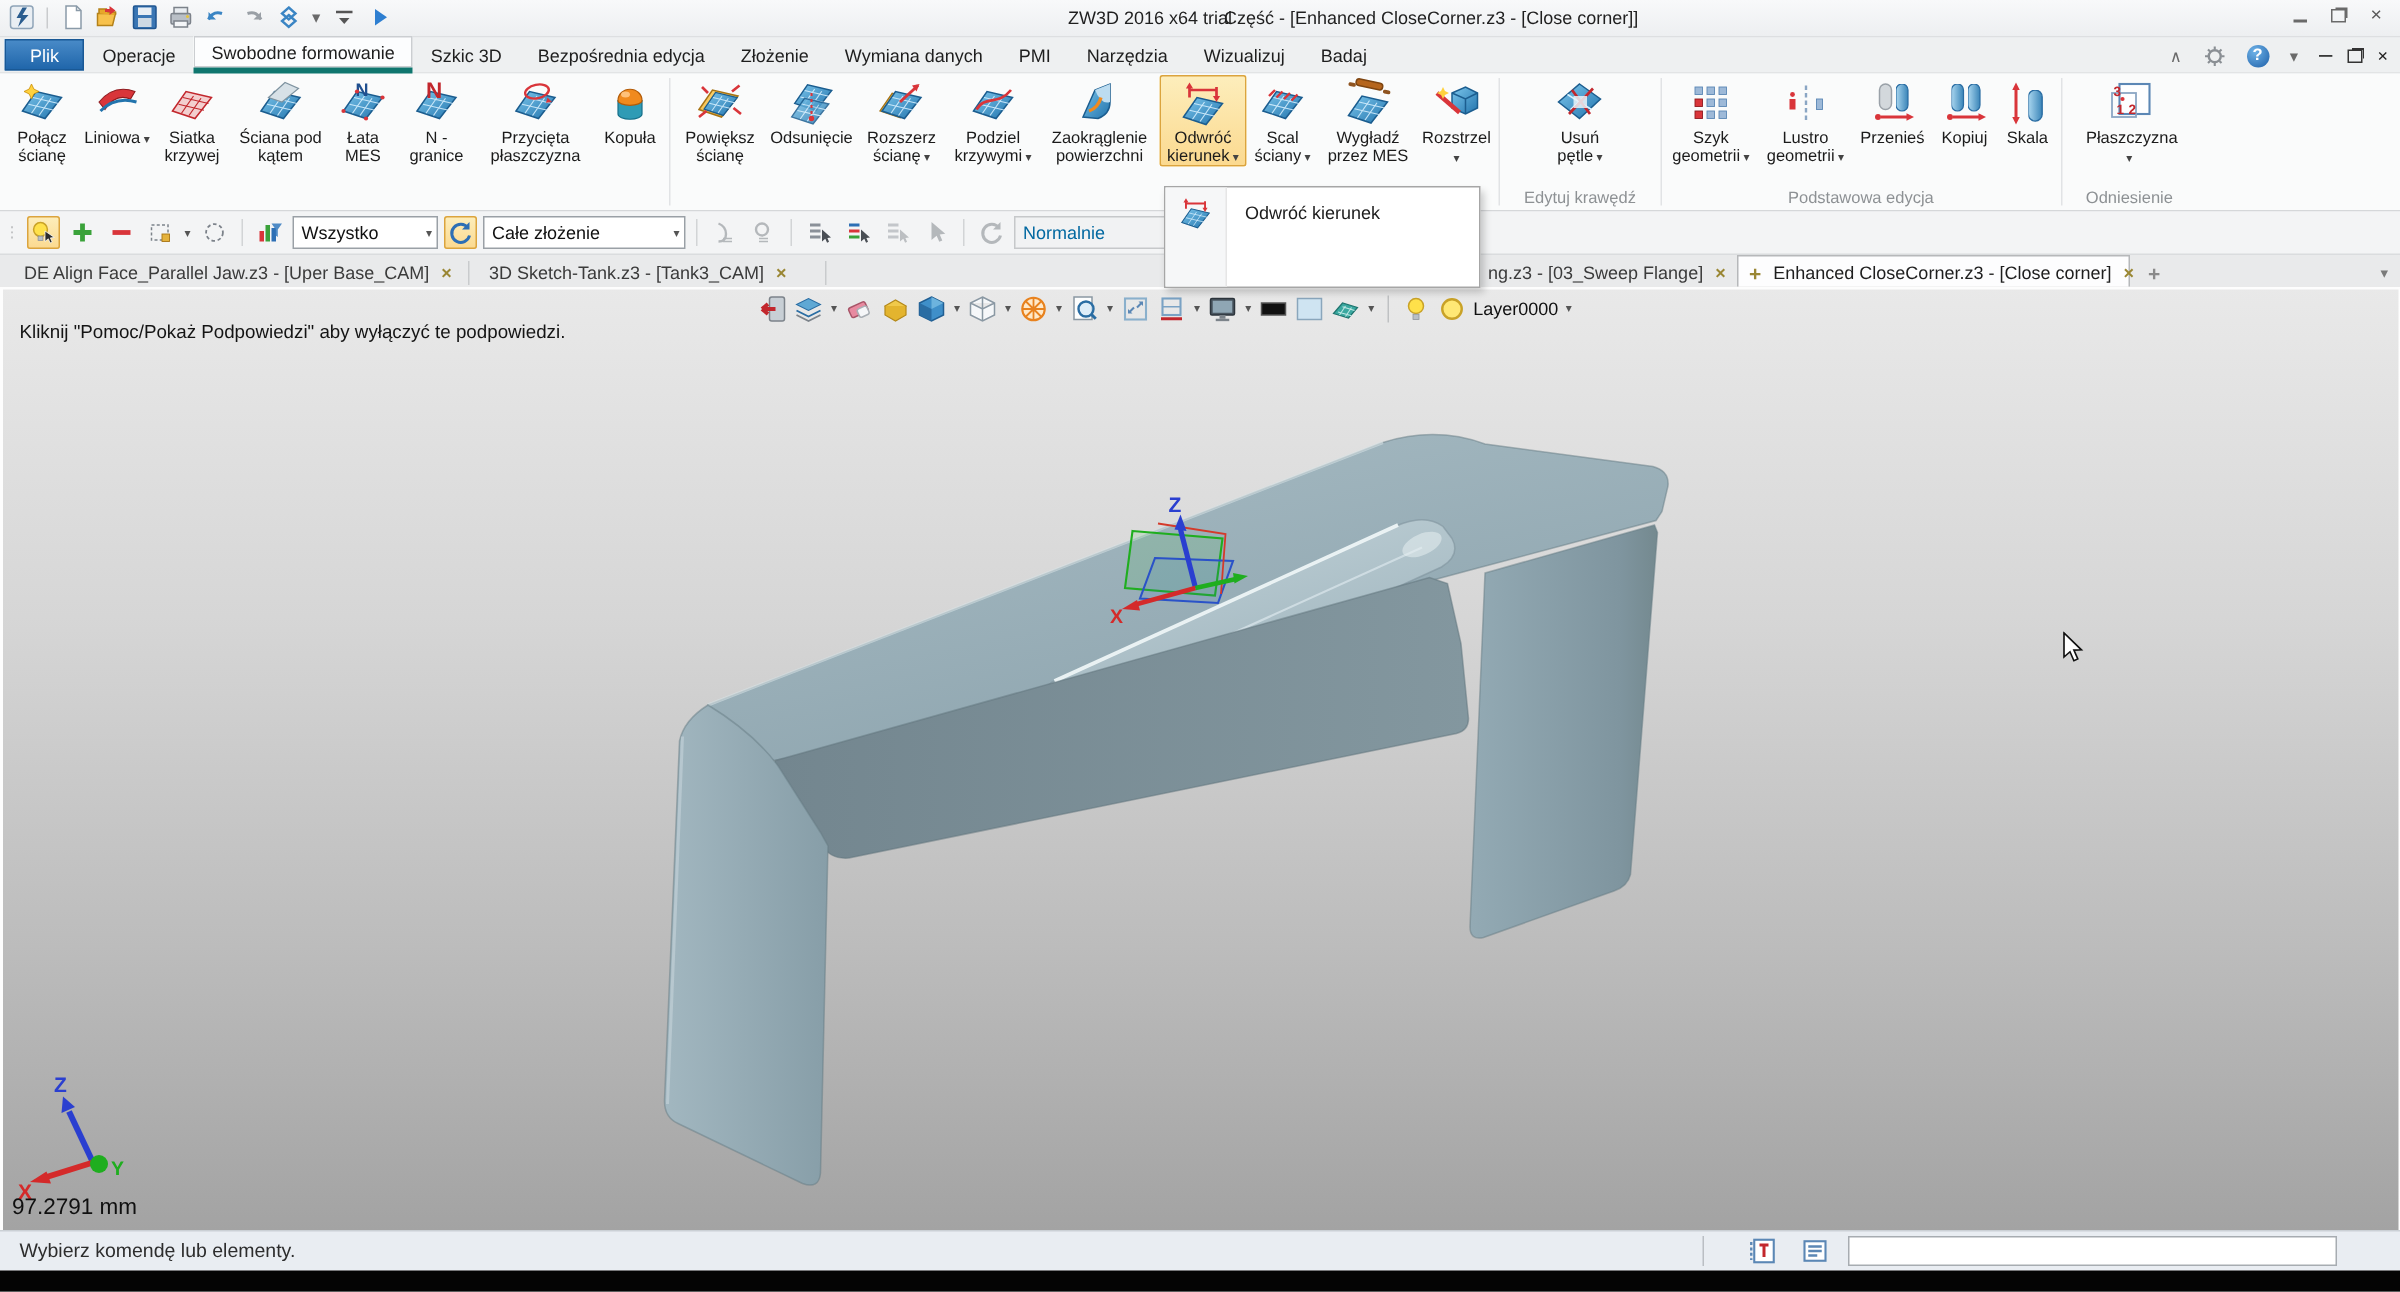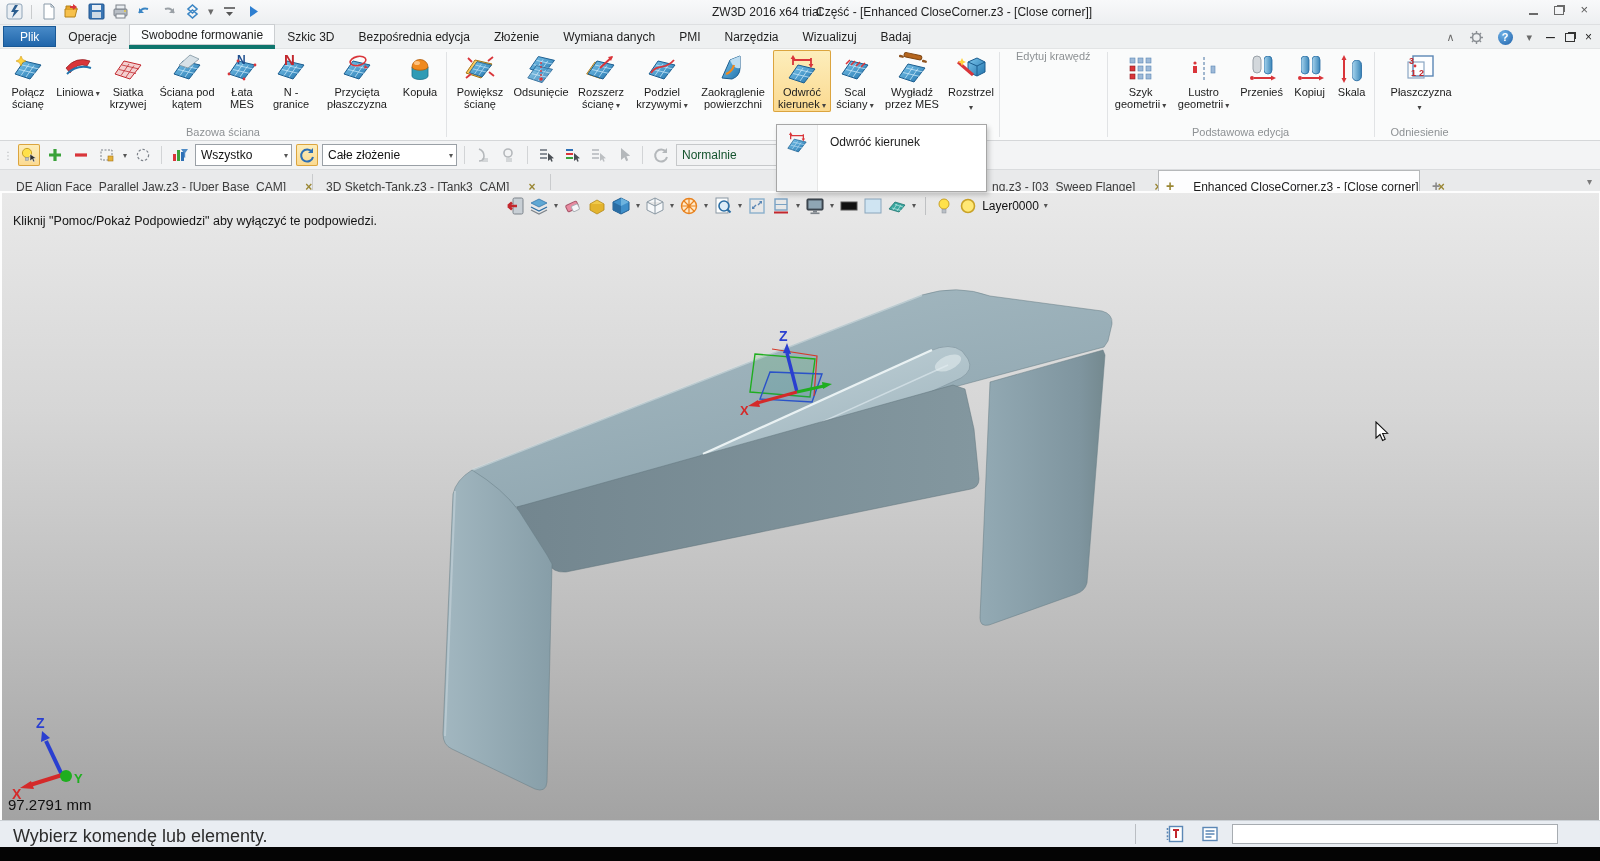--- a/index.html
+++ b/index.html
@@ -36,27 +36,27 @@
   .lbl{font-size:11px;line-height:12px;text-align:center;color:#1b1b1b}
   .has-dd .lbl::after{content:" ▾";font-size:8px;color:#444}
   .rbtn.hl{background:linear-gradient(#fdeebc,#fbd98f);box-shadow:inset 0 0 0 1px #dba43e}
   
   .selbar{position:relative;height:28px;background:#f3f4f5;border-bottom:1px solid #dadcde;display:flex;align-items:center;gap:4px;padding-left:3px}
   .sicon{width:22px;height:22px;display:flex;align-items:center;justify-content:center;border-radius:2px}
   .sicon svg{width:18px;height:18px}
   .hlbox{background:linear-gradient(#fdeebc,#fbd98f);box-shadow:inset 0 0 0 1px #dba43e}
   .combo{height:20px;background:#fff;border:1px solid #9aa0a6;font-size:12px;color:#111;display:flex;align-items:center;padding:0 16px 0 5px;position:relative;white-space:nowrap}
   .combo::after{content:"▾";position:absolute;right:3px;font-size:8px;color:#555}
-  .combo.disabled{background:#f1f2f3;color:#14532d;border-color:#c6c8ca}
+  .combo.disabled{background:#f1f2f3;color:#0369a1;border-color:#c6c8ca}
   .sepv{width:1px;height:18px;background:#d2d4d6;margin:0 3px}
   .grayed{opacity:.45}
   .handle{color:#b7b9bb;font-size:10px;letter-spacing:-1px;margin-right:2px}
   
   .tabbar{position:relative;height:25px;background:#e9eaeb;border-bottom:1px solid #c9cbcd}
-  .dtab{position:absolute;top:0;height:24px;display:flex;align-items:flex-end;font-size:12px;color:#3b3b3b;padding:0 8px;gap:19px;white-space:nowrap}
+  .dtab{position:absolute;top:0;height:24px;display:flex;align-items:center;font-size:12px;color:#3b3b3b;padding:0 8px;gap:8px;white-space:nowrap}
   .dtab .x{color:#9a8734;font-size:12px;font-weight:bold}
   .dtab .plus{color:#9a8734;font-size:14px;font-weight:bold}
   .dtab.active{background:#fdfdfe;box-shadow:inset 0 0 0 1px #b6b8ba;border-bottom:1px solid #fdfdfe;color:#1e1e1e}
   .tsep{position:absolute;top:4px;width:1px;height:16px;background:#c9cbcd}
   .toverflow{position:absolute;right:8px;top:6px;color:#7a7a7a;font-size:10px}
   
   .viewport{position:absolute;left:0;top:191px;width:1600px;height:629px;
             background:linear-gradient(#e9e9e9 0%,#d6d6d6 35%,#bcbcbc 70%,#a3a3a3 100%);
             box-shadow:inset 2px 2px 0 #fdfdfd, inset -1px 0 0 #fdfdfd;}
   .hint{position:absolute;left:13px;top:22px;font-size:12.5px;color:#141414;line-height:16px}
@@ -69,21 +69,21 @@
   .cursorw{position:absolute;left:1374px;top:230px}
   
   .ctxmenu{position:absolute;left:776px;top:124px;width:209px;height:66px;background:#fff;
            border:1px solid #a6a6a6;box-shadow:2px 3px 5px rgba(0,0,0,.2);z-index:60}
   .gutter{position:absolute;left:0;top:0;bottom:0;width:40px;background:#f6f7f8;border-right:1px solid #e6e6e6}
   .mitem{position:absolute;left:0;width:100%;height:32px;display:flex;align-items:center}
   .micon{margin-left:8px;width:24px;height:24px;position:relative;z-index:2}
   .mlabel{margin-left:21px;font-size:12px;color:#1c1c1c}
   
   .statusbar{position:absolute;left:0;top:820px;width:1600px;height:26px;background:#e9edf2;border-top:1px solid #cbd0d5}
-  .smsg{position:absolute;left:13px;top:5px;font-size:18px;color:#2d2d2d}
+  .smsg{position:absolute;left:13px;top:5px;font-size:13px;color:#2d2d2d}
   .ssep{position:absolute;left:1135px;top:3px;width:1px;height:20px;background:#babec3}
   .sbicon{position:absolute;top:4px;width:18px;height:18px}
   .sinput{position:absolute;left:1232px;top:3px;width:324px;height:18px;background:#fff;border:1px solid #a7acb1}
   .bottomstrip{position:absolute;left:0;top:847px;width:1600px;height:14px;background:#040404}
 </style>
 </head>
 <body>
 
 <svg width="0" height="0" style="position:absolute">
   <defs>
@@ -261,21 +261,20 @@
         </div>
         <div class="rbtn">
           <svg class="ricon" viewBox="0 0 34 34">
               <path d="M9,15 v9 a8,3.5 0 0 0 16,0 v-9z" fill="#2f9bb5" stroke="#16708a" stroke-width=".8"></path>
               <path d="M9,15 a8,7.5 0 0 1 16,0 a8,3.2 0 0 1 -16,0z" fill="#f08a1e" stroke="#b35c08" stroke-width=".8"></path>
               <ellipse cx="14" cy="11" rx="3" ry="2" fill="#ffc685" opacity=".9"></ellipse>
             </svg>
           <span class="lbl" style="width:44px">Kopuła</span>
         </div>
       </div>
-      <div class="glabel">Bazowa ściana</div>
     </div>
     <div class="gsep"></div>
 
     <div class="rgroup">
       <div class="rbtns">
         <div class="rbtn">
           <svg class="ricon" viewBox="0 0 34 34">
               <use href="#surfy"></use>
               <use href="#surf" transform="translate(3,2) scale(.85)"></use>
               <path d="M3,26 l5,-4 M31,24 l-5,-4 M5,6 l4,4 M30,5 l-5,4" stroke="#d9353a" stroke-width="1.8"></path>
@@ -347,20 +346,31 @@
               <path d="M4,10 L19,23" stroke="#d9353a" stroke-width="3"></path>
               <path d="M8,6 l1.3,2.7 2.7,1.3 -2.7,1.3 -1.3,2.7 -1.3,-2.7 -2.7,-1.3 2.7,-1.3z" fill="#ffd23e"></path>
             </svg>
           <span class="lbl" style="width:48px">Rozstrzel</span>
         </div>
       </div>
     </div>
     <div class="gsep"></div>
 
     <div class="rgroup" style="padding:0 14px">
+      <div class="rbtns" style="justify-content:center">
+        <div class="rbtn has-dd">
+          <svg class="ricon" viewBox="0 0 34 34">
+              <path d="M17,4 L31,14 17,27 3,16z" fill="url(#gB)" stroke="#1b5d8f"></path>
+              <path d="M9,11 L25,21 M11,21 L24,9" stroke="#d9f1ff" stroke-width="1"></path>
+              <path d="M12,8 L24,24 M10,24 L26,7" stroke="#c2272d" stroke-width="1.8"></path>
+              <rect x="13" y="12" width="9" height="8" fill="#e9f3f9" opacity=".85"></rect>
+            </svg>
+          <span class="lbl" style="width:52px">Usuń pętle</span>
+        </div>
+      </div>
       <div class="glabel">Edytuj krawędź</div>
     </div>
     <div class="gsep"></div>
 
     <div class="rgroup">
       <div class="rbtns">
         <div class="rbtn has-dd">
           <svg class="ricon" viewBox="0 0 34 34">
               <g fill="#9db9d8" stroke="#5b87b5" stroke-width=".6">
                 <rect x="6" y="6" width="5" height="5"></rect>

